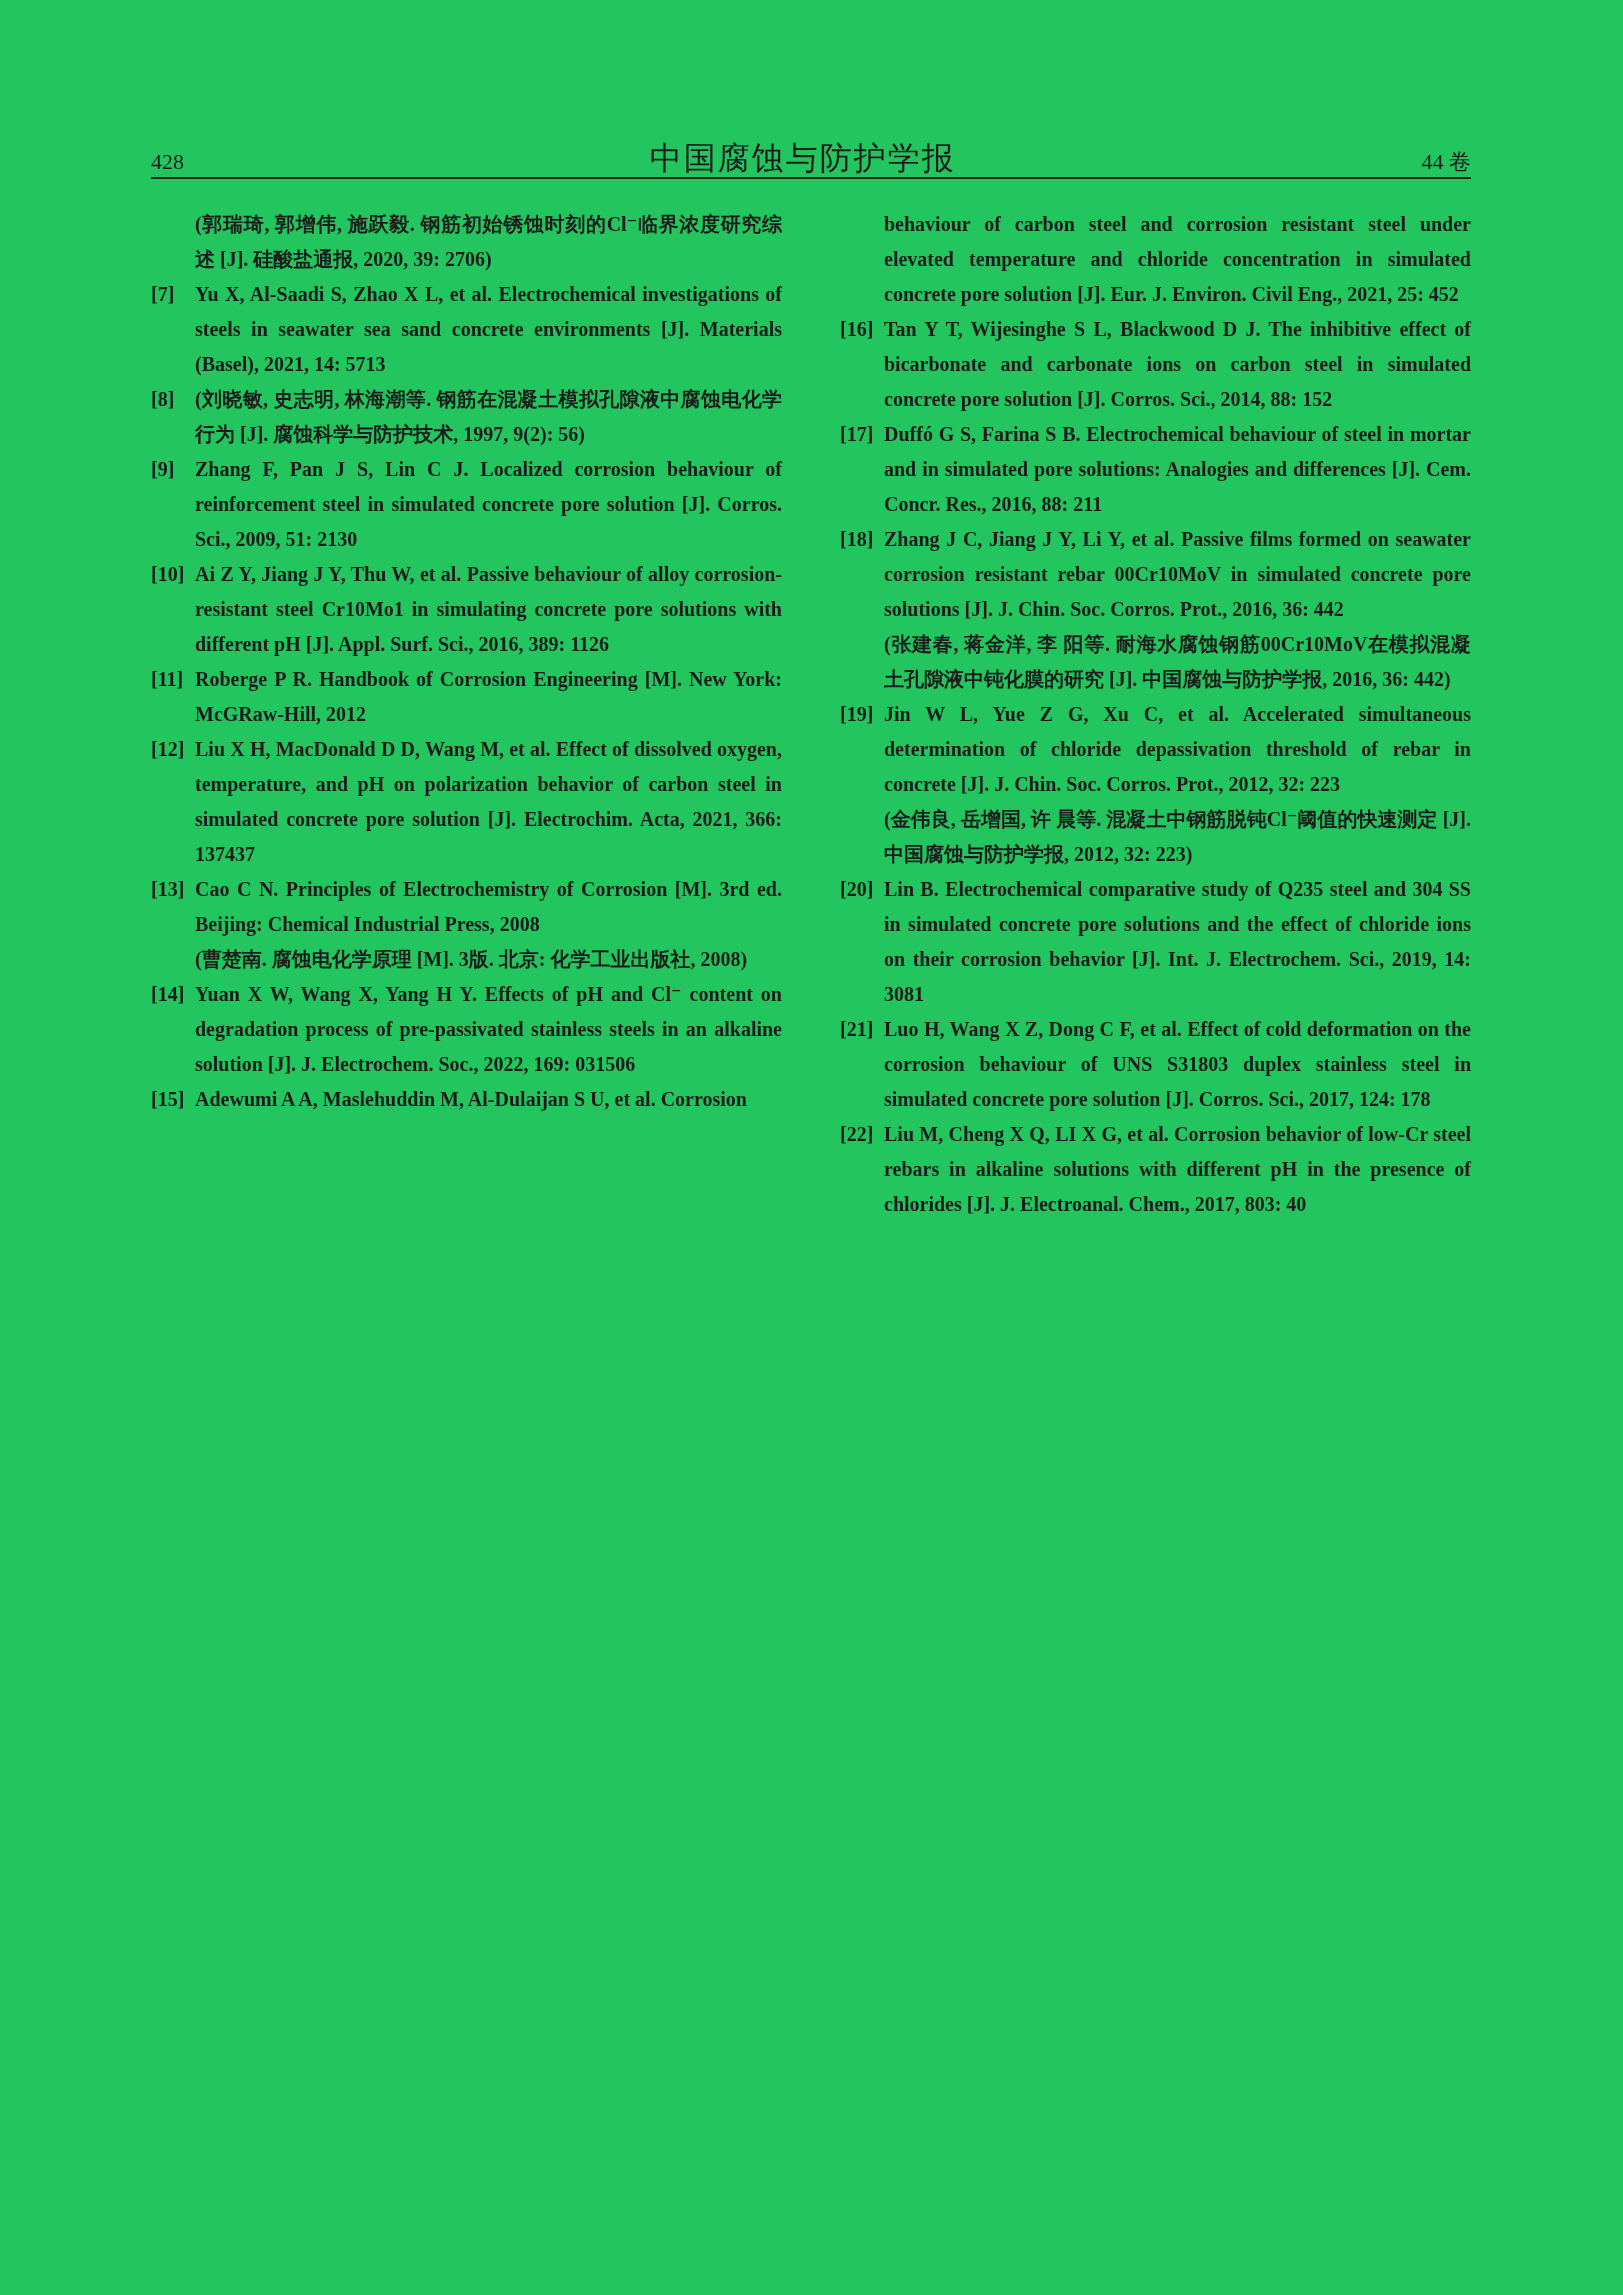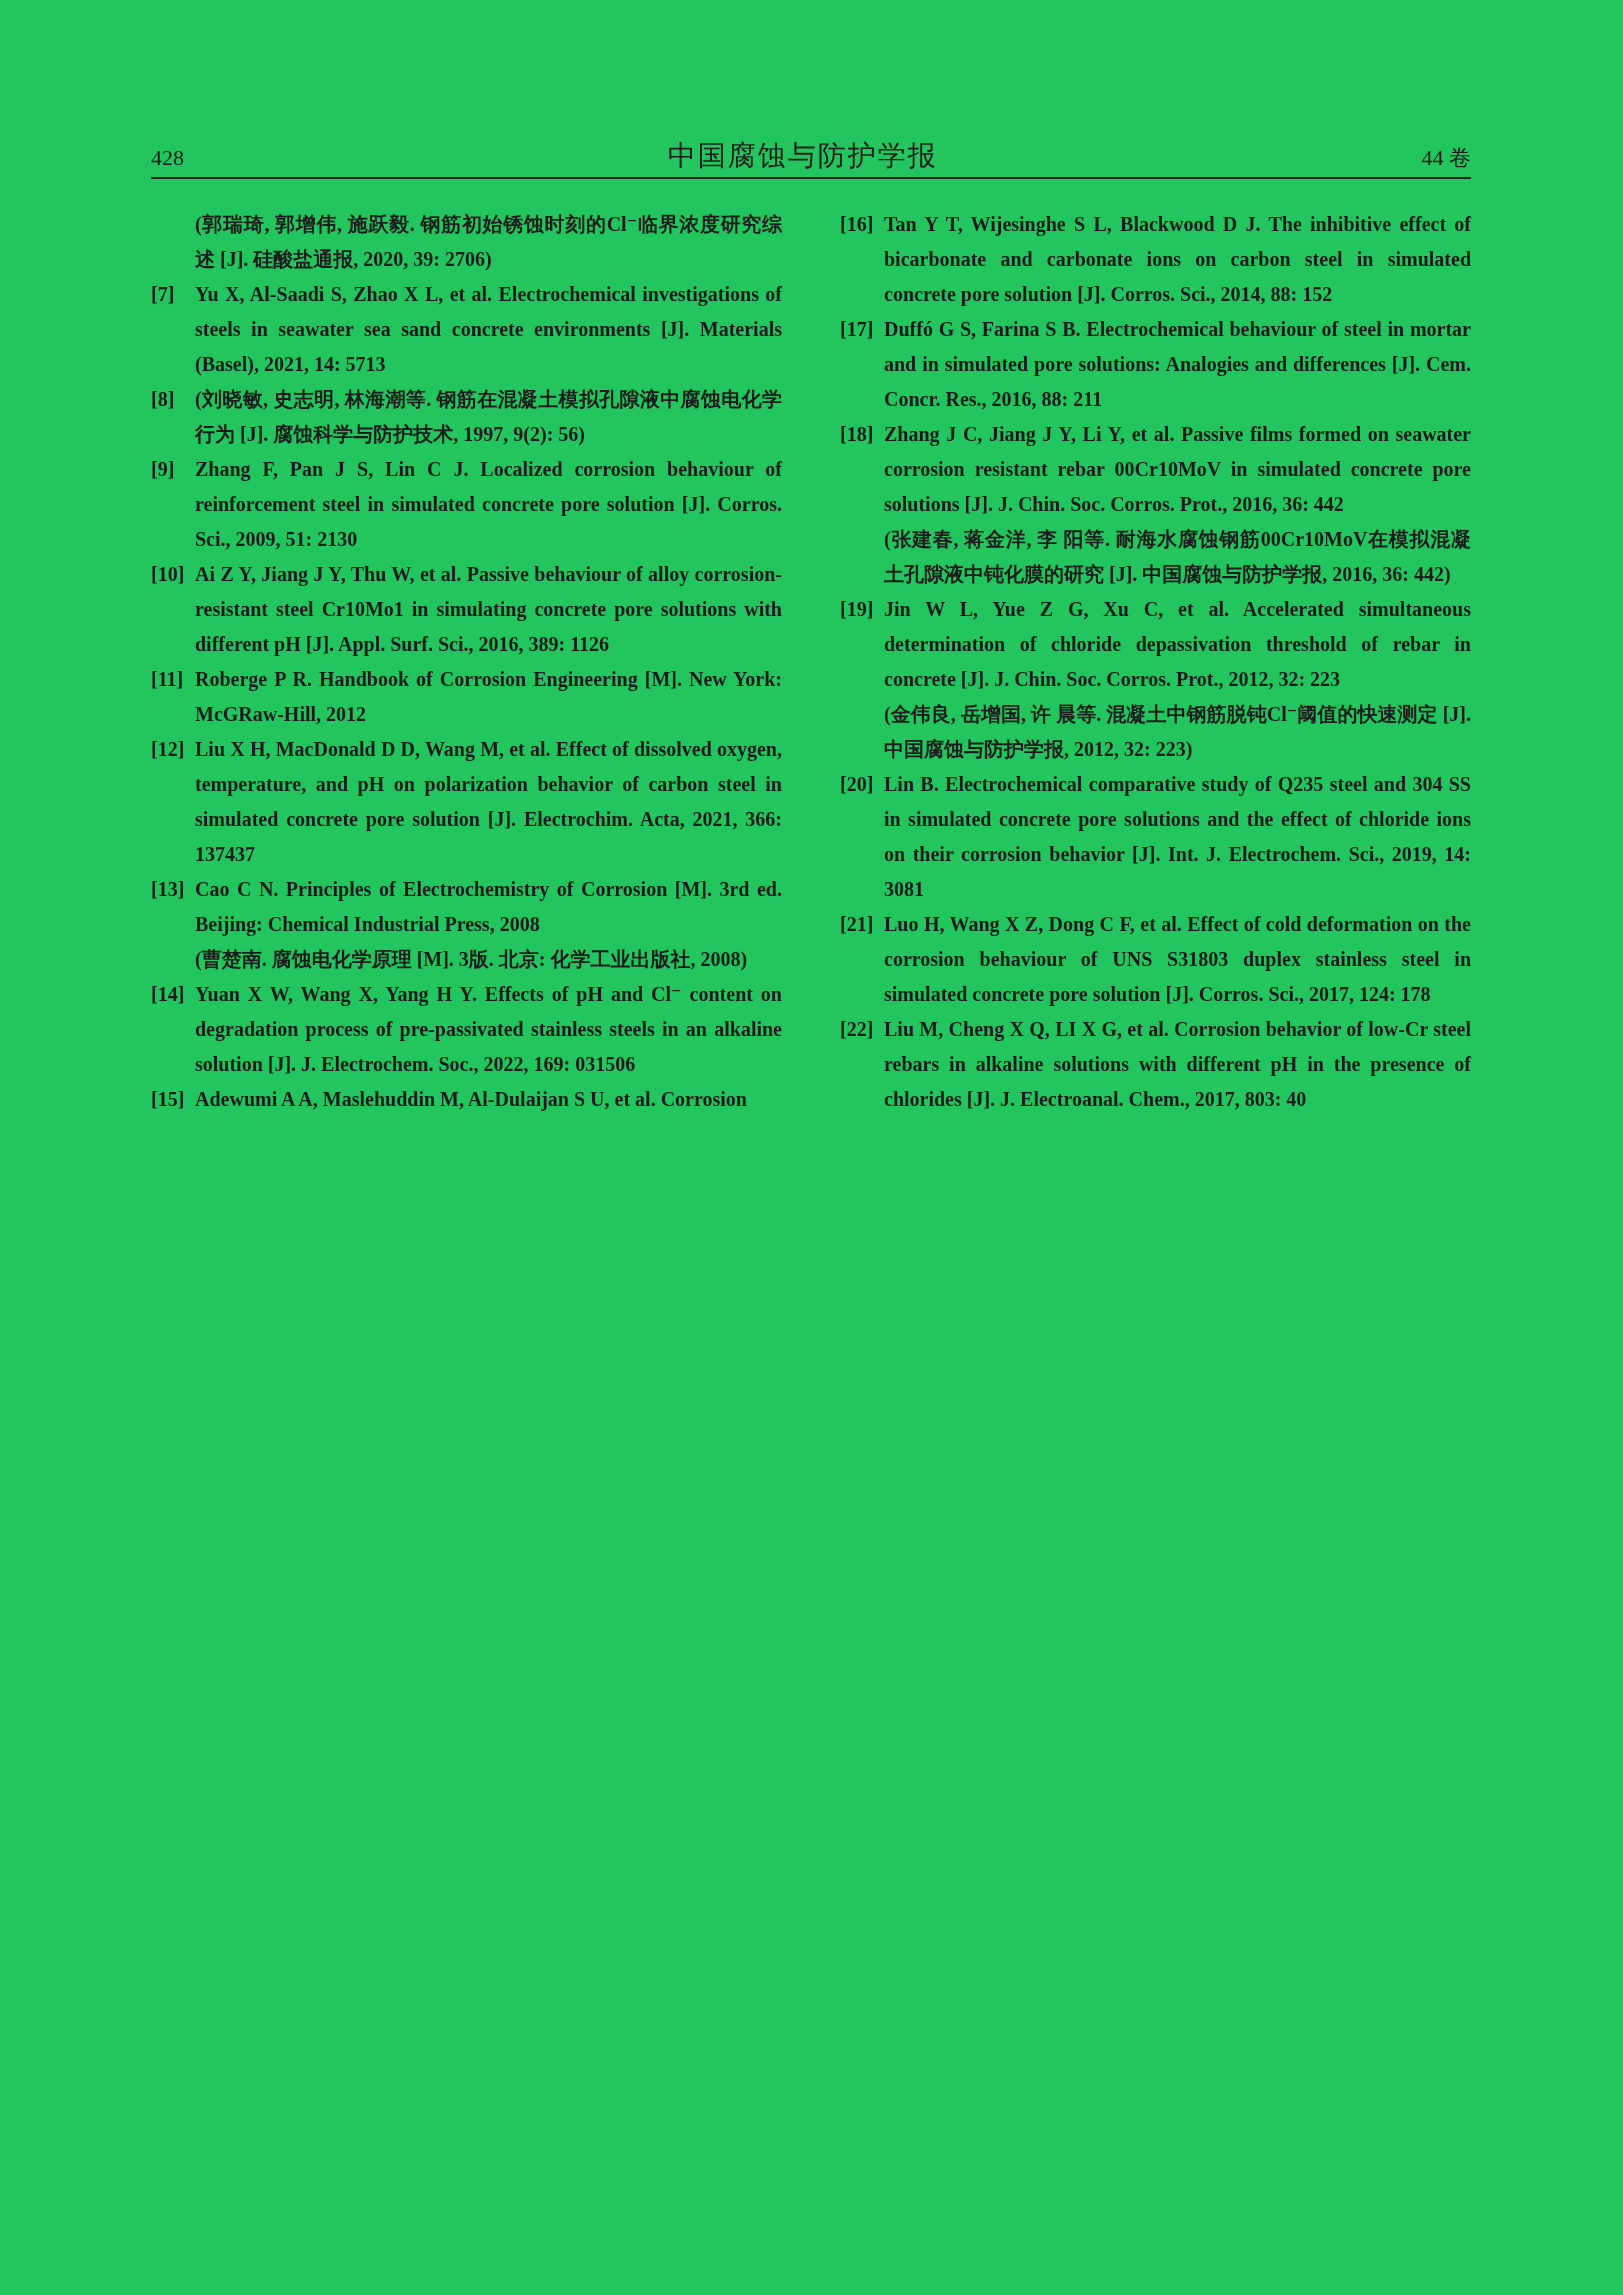--- a/index.html
+++ b/index.html
@@ -21,21 +21,21 @@
     position: absolute;
     top: 137px;
     left: 151px;
     width: 1320px;
     display: flex;
     justify-content: space-between;
     align-items: baseline;
     font-size: 22px;
   }
   .journal-title {
-    font-size: 28px;
+    font-size: 32px;
     letter-spacing: 2px;
   }
   .header-rule {
     position: absolute;
     top: 177px;
     left: 151px;
     width: 1320px;
     height: 0;
     border-top: 2px solid #222222;
   }
@@ -143,20 +143,26 @@
         </div>
         <div class="ref-entry">
           <span class="ref-label">[15]</span>
           <div class="ref-body">
             <div class="ref-para">Adewumi A A, Maslehuddin M, Al-Dulaijan S U, et al. Corrosion</div>
           </div>
         </div>
       </div>
     <div class="column" id="col-right">
         <div class="ref-entry">
+          <span class="ref-label"></span>
+          <div class="ref-body">
+            <div class="ref-para">behaviour of carbon steel and corrosion resistant steel under elevated temperature and chloride concentration in simulated concrete pore solution [J]. Eur. J. Environ. Civil Eng., 2021, 25: 452</div>
+          </div>
+        </div>
+        <div class="ref-entry">
           <span class="ref-label">[16]</span>
           <div class="ref-body">
             <div class="ref-para">Tan Y T, Wijesinghe S L, Blackwood D J. The inhibitive effect of bicarbonate and carbonate ions on carbon steel in simulated concrete pore solution [J]. Corros. Sci., 2014, 88: 152</div>
           </div>
         </div>
         <div class="ref-entry">
           <span class="ref-label">[17]</span>
           <div class="ref-body">
             <div class="ref-para">Duffó G S, Farina S B. Electrochemical behaviour of steel in mortar and in simulated pore solutions: Analogies and differences [J]. Cem. Concr. Res., 2016, 88: 211</div>
           </div>

